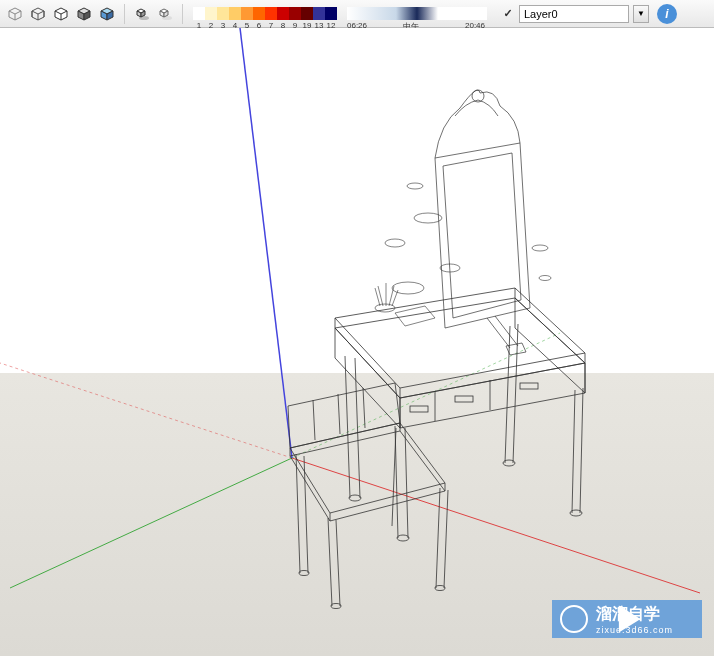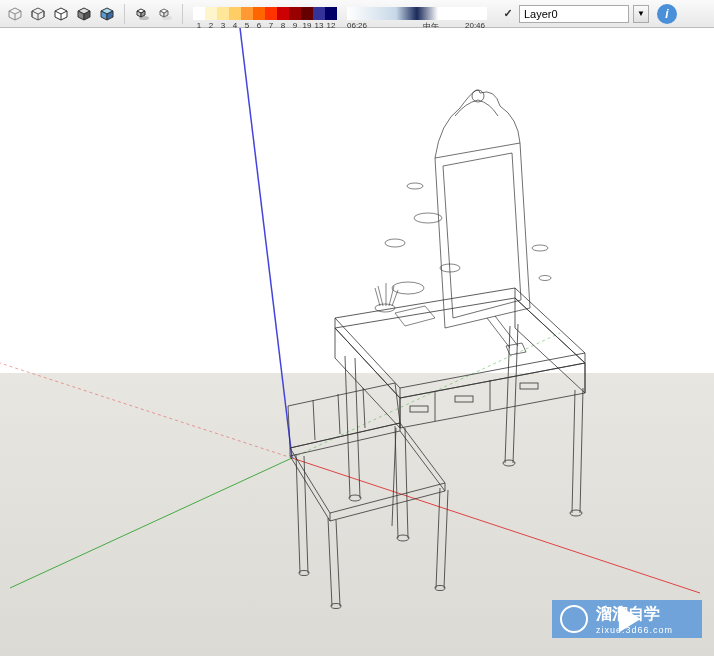--- a/index.html
+++ b/index.html
@@ -286,21 +286,21 @@
         <div class="color-num">13</div>
       </div>
       <div class="color-box" style="background: rgb(0, 0, 102);">
         <div class="color-num">12</div>
       </div>
     </div>
 
   <div class="time-scale">
     <div class="time-gradient"></div>
     <span class="time-label" style="left:0">06:26</span>
-    <span class="time-label" style="left:76px">中午</span>
+    <span class="time-label" style="left:56px">中午</span>
     <span class="time-label" style="left:118px">20:46</span>
   </div>
 
   <div class="layer-section">
     <div class="checkmark">✓</div>
     <div class="layer-dropdown">
       <span>Layer0</span>
     </div>
     <div class="dropdown-arrow">▼</div>
     <div class="info-btn">i</div>

